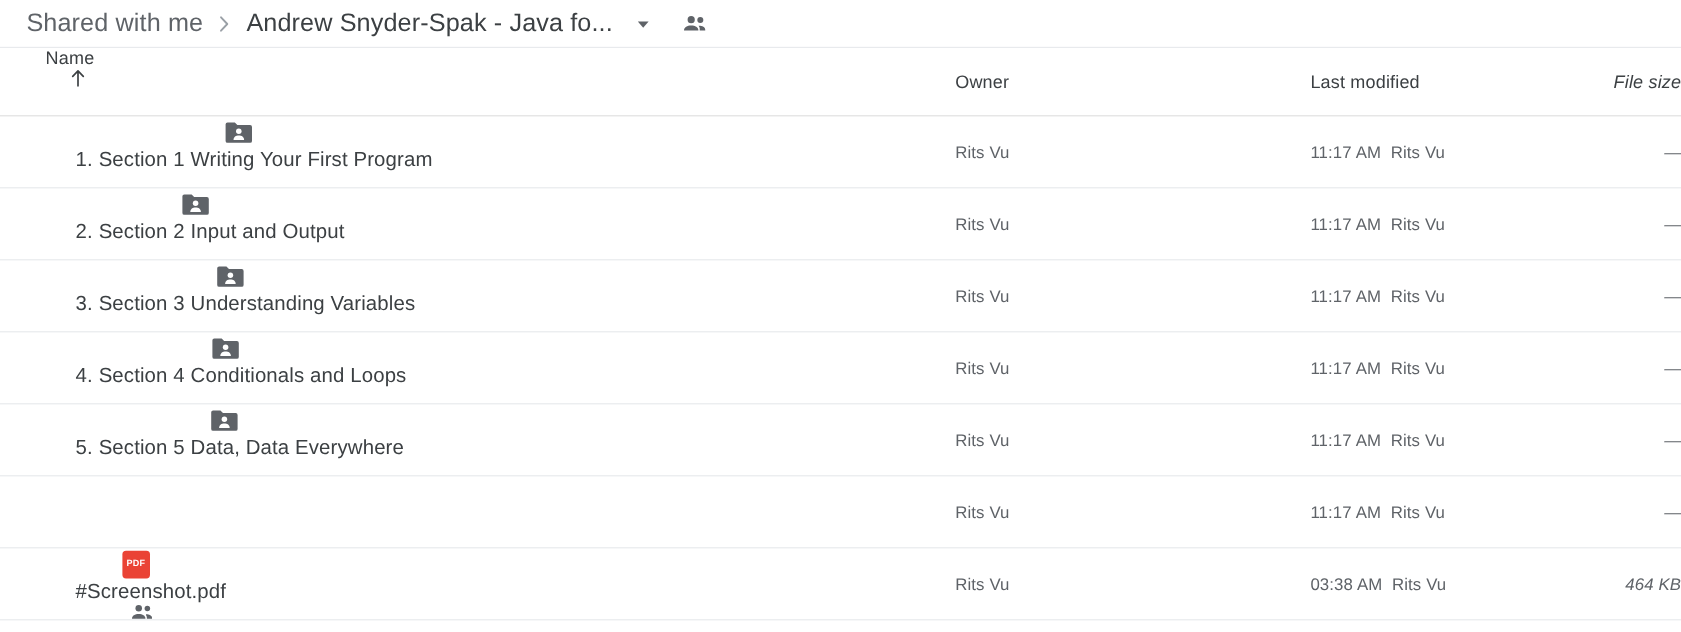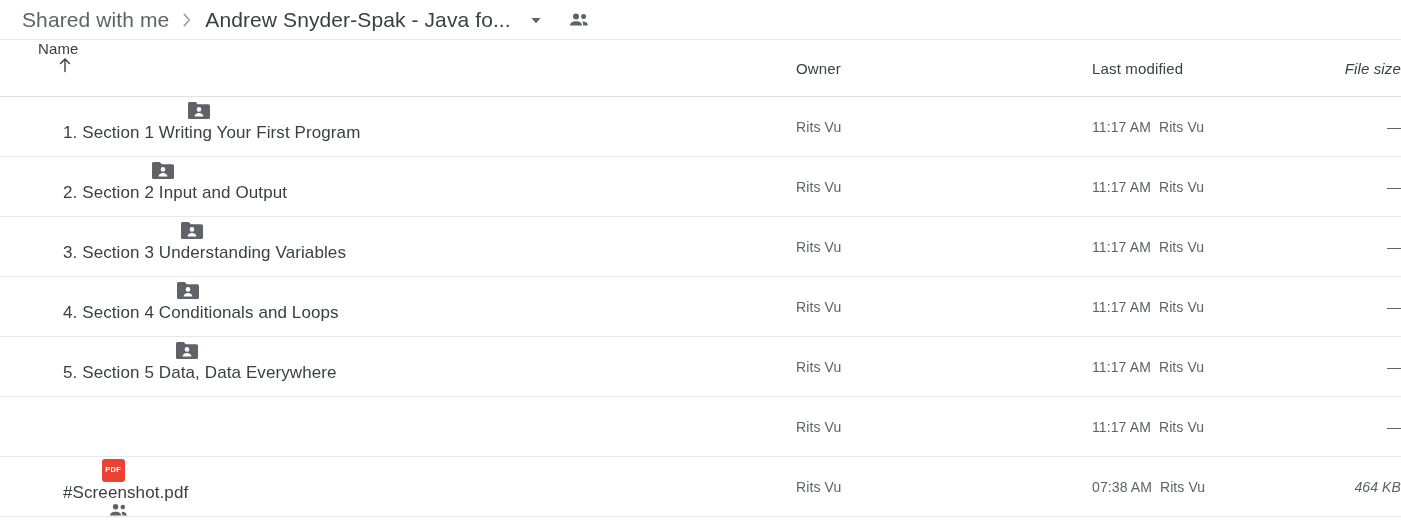--- a/index.html
+++ b/index.html
@@ -331,21 +331,21 @@
               <circle cx="13.8" cy="4.0" r="2.3" fill="#5f6368"></circle>
               <path d="M1 12.6c0-2.6 2.5-3.9 5.6-3.9s5.6 1.3 5.6 3.9z" fill="#5f6368"></path>
               <path d="M12.7 8.8c2.7 0 5 1 5 3.1v0.7h-4.3v-0.6c0-1-0.3-1.8-0.8-2.5z" fill="#5f6368"></path>
             </svg>
           </span>
         </div>
         <div class="cell c-owner">
           <span class="meta-text">Rits Vu</span>
         </div>
         <div class="cell c-mod">
-          <span class="meta-text mod-time">07:38 AM</span>
+          <span class="meta-text mod-time">03:38 AM</span>
           <span class="meta-text">Rits Vu</span>
         </div>
         <div class="cell c-size">
           <span class="meta-text">464 KB</span>
         </div>
       </div>
     </div>
 </div>
 
 </body></html>

